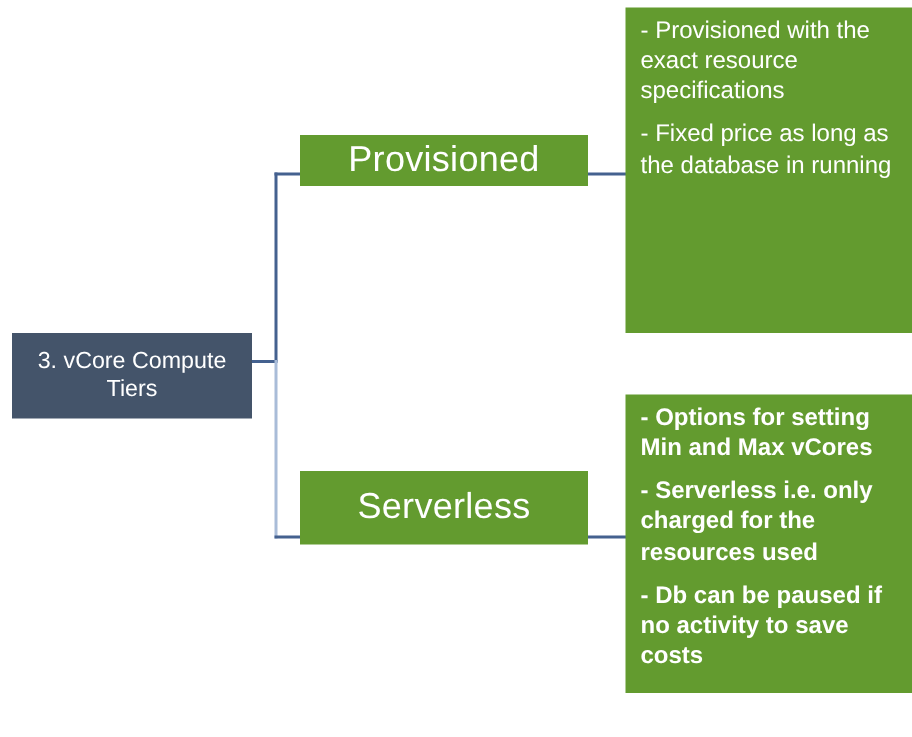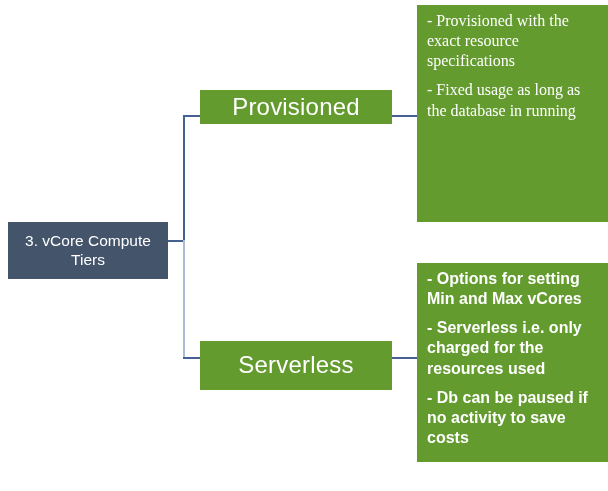--- a/index.html
+++ b/index.html
@@ -51,40 +51,39 @@
     letter-spacing: 0.2px;
   }
   #node-provisioned {
     left: 200px;
     top: 90px;
     width: 192px;
     height: 34px;
   }
   #node-serverless {
     left: 200px;
-    top: 341px;
+    top: 314px;
     width: 192px;
     height: 49px;
   }
 
   
   .node-detail {
     background: #639b2f;
     display: block;
     text-align: left;
     padding: 6px 10px 6px 10px;
     font-size: 16px;
     line-height: 1.26;
   }
   #detail-provisioned {
     left: 417px;
     top: 5px;
     width: 191px;
     height: 217px;
-    font-family: Liberation Serif, serif;
   }
   #detail-serverless {
     left: 417px;
     top: 263px;
     width: 191px;
     height: 199px;
     font-weight: bold;
   }
   .detail-item {
     margin: 0 0 9px 0;
@@ -123,21 +122,21 @@
   <div class="node node-root" id="node-root">
     <span>3. vCore Compute Tiers</span>
   </div>
 
   <div class="node node-branch" id="node-provisioned">
     <span>Provisioned</span>
   </div>
 
   <div class="node node-detail" id="detail-provisioned">
     <p class="detail-item">- Provisioned with the exact resource specifications</p>
-    <p class="detail-item">- Fixed usage as long as the database in running</p>
+    <p class="detail-item">- Fixed price as long as the database in running</p>
   </div>
 
   <div class="node node-branch" id="node-serverless">
     <span>Serverless</span>
   </div>
 
   <div class="node node-detail" id="detail-serverless">
     <p class="detail-item">- Options for setting Min and Max vCores</p>
     <p class="detail-item">- Serverless i.e. only charged for the resources used</p>
     <p class="detail-item">- Db can be paused if no activity to save costs</p>

